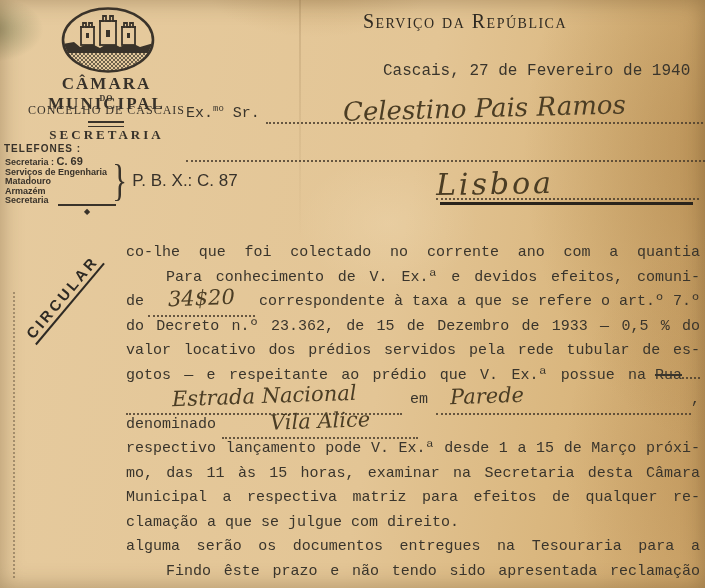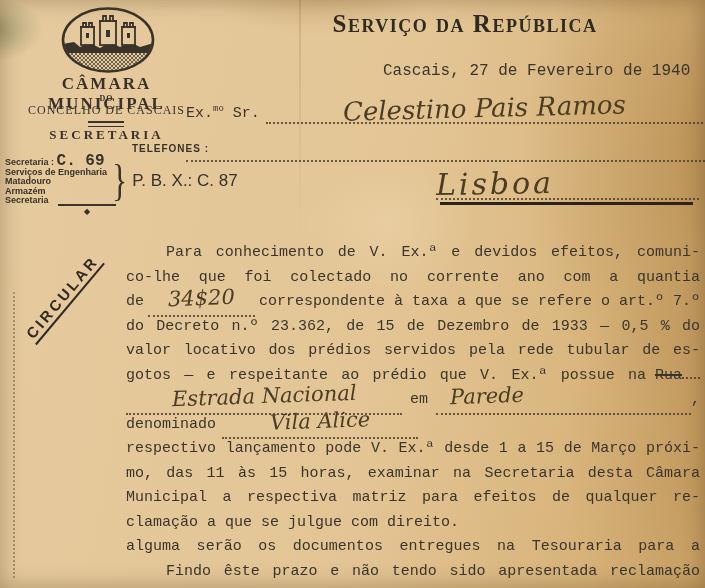--- a/index.html
+++ b/index.html
@@ -20,41 +20,41 @@
   .org1{position:absolute;left:4px;top:74px;width:205px;text-align:center;
         font-size:17px;font-weight:bold;letter-spacing:2px;}
   .org2{position:absolute;left:4px;top:94px;width:205px;text-align:center;
         font-size:8px;font-weight:bold;letter-spacing:1px;}
   .org3{position:absolute;left:4px;top:103px;width:205px;text-align:center;
         font-size:12px;font-weight:normal;letter-spacing:1px;}
   .dblrule{position:absolute;left:88px;top:121px;width:36px;height:3px;
         border-top:2px solid #3a332a;border-bottom:1px solid #3a332a;}
   .dept{position:absolute;left:4px;top:127px;width:205px;text-align:center;
         font-size:13px;font-weight:bold;letter-spacing:3px;}
-  .telh{position:absolute;left:4px;top:143px;width:205px;text-align:right;
+  .telh{position:absolute;left:4px;top:143px;width:205px;text-align:left;
         font-family:"Liberation Sans",sans-serif;font-size:10px;font-weight:bold;letter-spacing:1px;}
   .phones{position:absolute;left:5px;top:157px;width:215px;display:flex;align-items:center;}
   .phcol{font-family:"Liberation Sans",sans-serif;font-size:9px;font-weight:bold;line-height:9.5px;white-space:nowrap;}
-  .phcol .num{font-size:16px;font-family:Liberation Mono, monospace;}
+  .phcol .num{font-size:11px;}
   .brace{font-size:44px;font-weight:normal;line-height:40px;transform:scaleX(.7);margin:0 0 0 2px;}
   .pbx{font-family:"Liberation Sans",sans-serif;font-size:17px;font-weight:normal;white-space:nowrap;margin-left:2px;}
   .lhrule{position:absolute;left:58px;top:204px;width:58px;border-top:2px solid #3a332a;}
   .lhdiamond{position:absolute;left:58px;top:207px;width:58px;text-align:center;font-size:8px;}
   .stamp{position:absolute;left:14px;top:244px;width:108px;height:108px;}
   .stamp span{position:absolute;left:-4px;top:44px;display:inline-block;
         transform:rotate(-50deg);transform-origin:center;
         font-family:"Liberation Sans",sans-serif;font-size:15px;font-weight:bold;letter-spacing:3px;
         border-bottom:2px solid #2e2a24;padding:0 2px 1px 2px;color:#2e2a24;}
   .imprint{position:absolute;left:13px;top:292px;height:286px;width:0;
         border-left:2px dotted rgba(90,75,55,.45);}
   .crease{position:absolute;left:299px;top:0;width:2px;height:240px;
         background:linear-gradient(rgba(130,100,60,.22),rgba(130,100,60,0));}
   
   .svc{position:absolute;left:300px;top:10px;width:330px;text-align:center;
-        font-variant:small-caps;font-weight:bold;font-size:25px;letter-spacing:1.5px;color:#2f2a22;}
+        font-variant:small-caps;font-weight:normal;font-size:20px;letter-spacing:1.5px;color:#2f2a22;}
   .tw{font-family:"Liberation Mono",monospace;color:#3a352c;}
   .dateline{position:absolute;left:383px;top:62px;font-size:16px;white-space:nowrap;}
   
   .addr{position:absolute;left:186px;top:98px;right:2px;display:flex;align-items:baseline;font-size:15px;}
   .addr sup{font-size:9px;}
   .fillline{flex:1;border-bottom:2px dotted rgba(70,58,42,.8);text-align:center;margin-left:6px;}
   .blankline{position:absolute;left:186px;top:160px;right:0;border-top:2px dotted rgba(70,58,42,.8);}
   .cityblock{position:absolute;left:436px;top:172px;right:6px;text-align:left;}
   .cityfill{border-bottom:2px dotted rgba(70,58,42,.8);}
   .citysolid{height:3px;background:#2a241c;margin:2px 6px 0 4px;}
@@ -150,22 +150,22 @@
     <span class="fillline"><span class="hand hand-name">Celestino Pais Ramos</span></span>
   </div>
   <div class="blankline"></div>
 
   <div class="cityblock">
     <div class="cityfill"><span class="hand hand-city">Lisboa</span></div>
     <div class="citysolid"></div>
   </div>
 
   <div class="docbody">
+    <div class="bl just">co-lhe que foi colectado no corrente ano com a quantia</div>
     <div class="bl just indent">Para conhecimento de V. Ex.ª e devidos efeitos, comuni-</div>
-    <div class="bl just">co-lhe que foi colectado no corrente ano com a quantia</div>
 
     <div class="bl flexl">
       <span>de</span>
       <span class="fillspan w-amount"><span class="hand hand-fill">34$20</span></span>
       <span class="grow-j">correspondente à taxa a que se refere o art.º 7.º</span>
     </div>
 
     <div class="bl just">do Decreto n.º 23.362, de 15 de Dezembro de 1933 — 0,5 % do</div>
     <div class="bl just">valor locativo dos prédios servidos pela rede tubular de es-</div>
 

